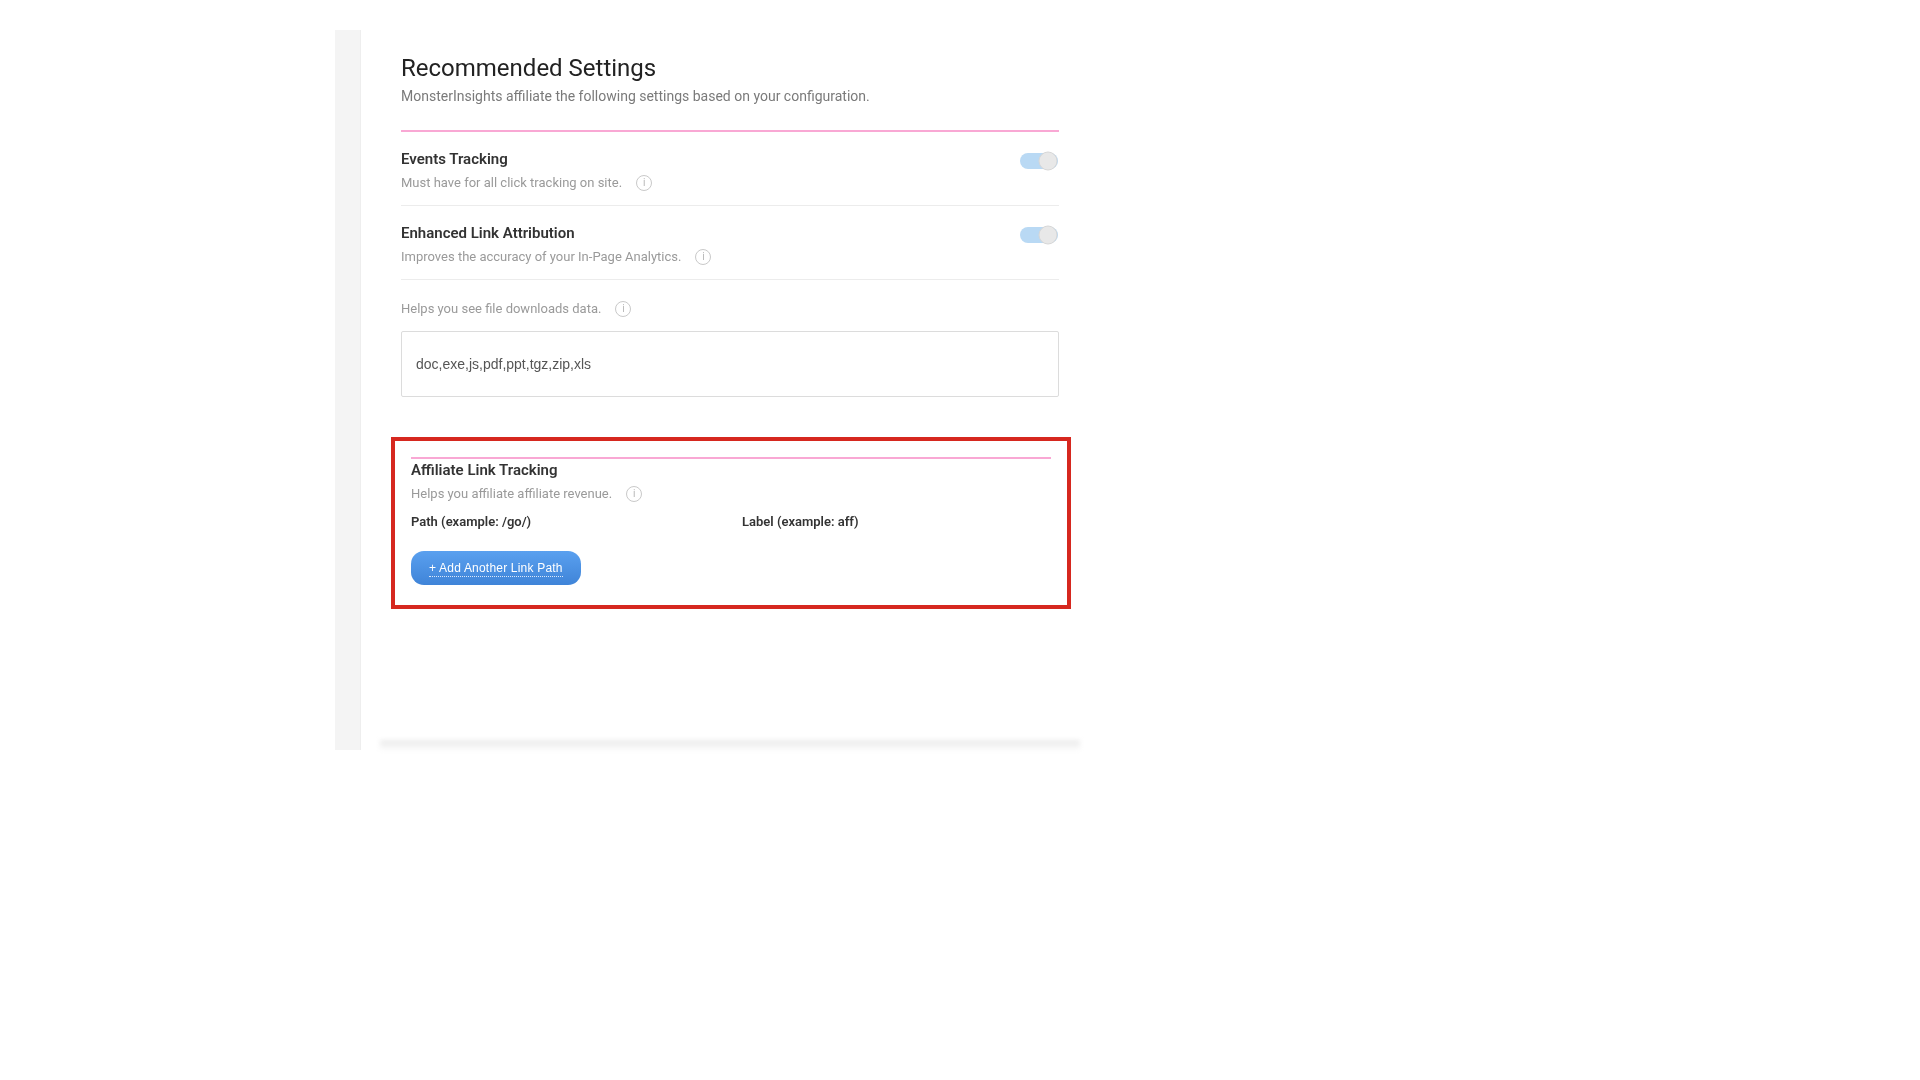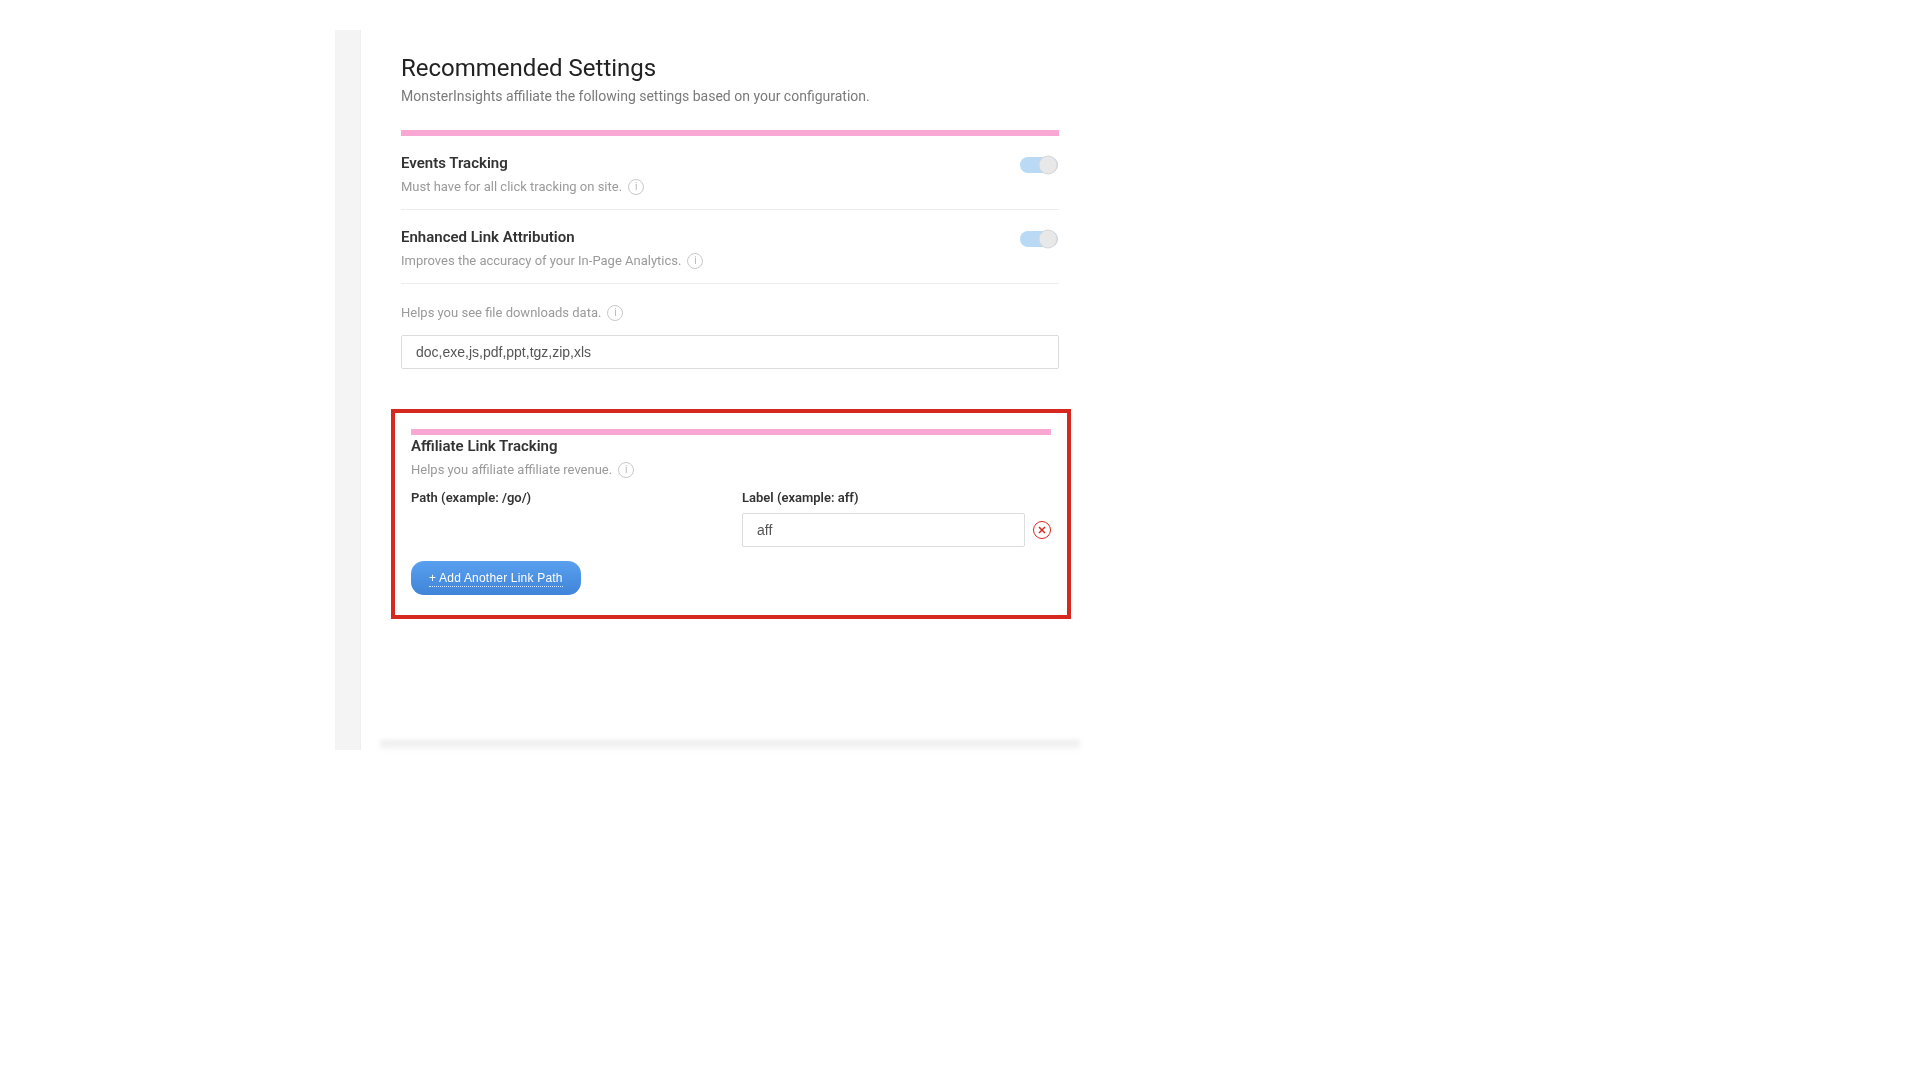--- a/index.html
+++ b/index.html
@@ -41,35 +41,35 @@
     font-size: 14px;
     color: #7a7a7a;
     margin: 0 0 26px 0;
   }
   .row {
     padding: 18px 0 14px 0;
     border-top: 1px solid #ececec;
     position: relative;
   }
   .row:first-of-type {
-    border-top: 6px solid #f9a8d4;
+    border-top: 2px solid #f9a8d4;
   }
   .row-title {
     font-size: 15px;
     font-weight: 600;
     color: #333;
     margin: 0 0 4px 0;
   }
   .row-desc {
     font-size: 13px;
     color: #9a9a9a;
     margin: 0;
     display: inline-flex;
     align-items: center;
-    gap: 6px;
+    gap: 14px;
   }
   .info-icon {
     display: inline-flex;
     width: 14px;
     height: 14px;
     border: 1px solid #c9c9c9;
     border-radius: 50%;
     color: #b7b7b7;
     font-size: 10px;
     line-height: 13px;
@@ -84,21 +84,21 @@
     height: 22px;
   }
   .toggle svg { display: block; }
 
   .text-input {
     display: block;
     width: 100%;
     box-sizing: border-box;
     border: 1px solid #dcdcdc;
     border-radius: 2px;
-    padding: 8px 14px;
+    padding: 24px 14px;
     font-size: 14px;
     color: #555;
     margin-top: 14px;
     background: #fff;
   }
 
   .highlight-box {
     margin-top: 26px;
     border: 4px solid #d6281f;
     padding: 16px 16px 6px 16px;
@@ -225,29 +225,20 @@
           <span>Helps you affiliate affiliate revenue.</span>
           <span class="info-icon">i</span>
         </p>
 
         <div class="two-col">
           <div class="col">
             <p class="col-label">Path (example: /go/)</p>
           </div>
           <div class="col">
             <p class="col-label">Label (example: aff)</p>
-            <div class="label-input-wrap">
-              <input type="text" class="text-input" style="margin-top: 0px; flex: 1 1 0%;" value="aff">
-              <span class="remove-btn">
-                <svg width="8" height="8" viewBox="0 0 8 8">
-                  <line x1="1" y1="1" x2="7" y2="7" stroke="#d6281f" stroke-width="1.5"></line>
-                  <line x1="7" y1="1" x2="1" y2="7" stroke="#d6281f" stroke-width="1.5"></line>
-                </svg>
-              </span>
-            </div>
           </div>
         </div>
 
         <button class="add-btn">
           <span>+ Add Another Link Path</span>
         </button>
       </div>
     </div>
 
   </div>

